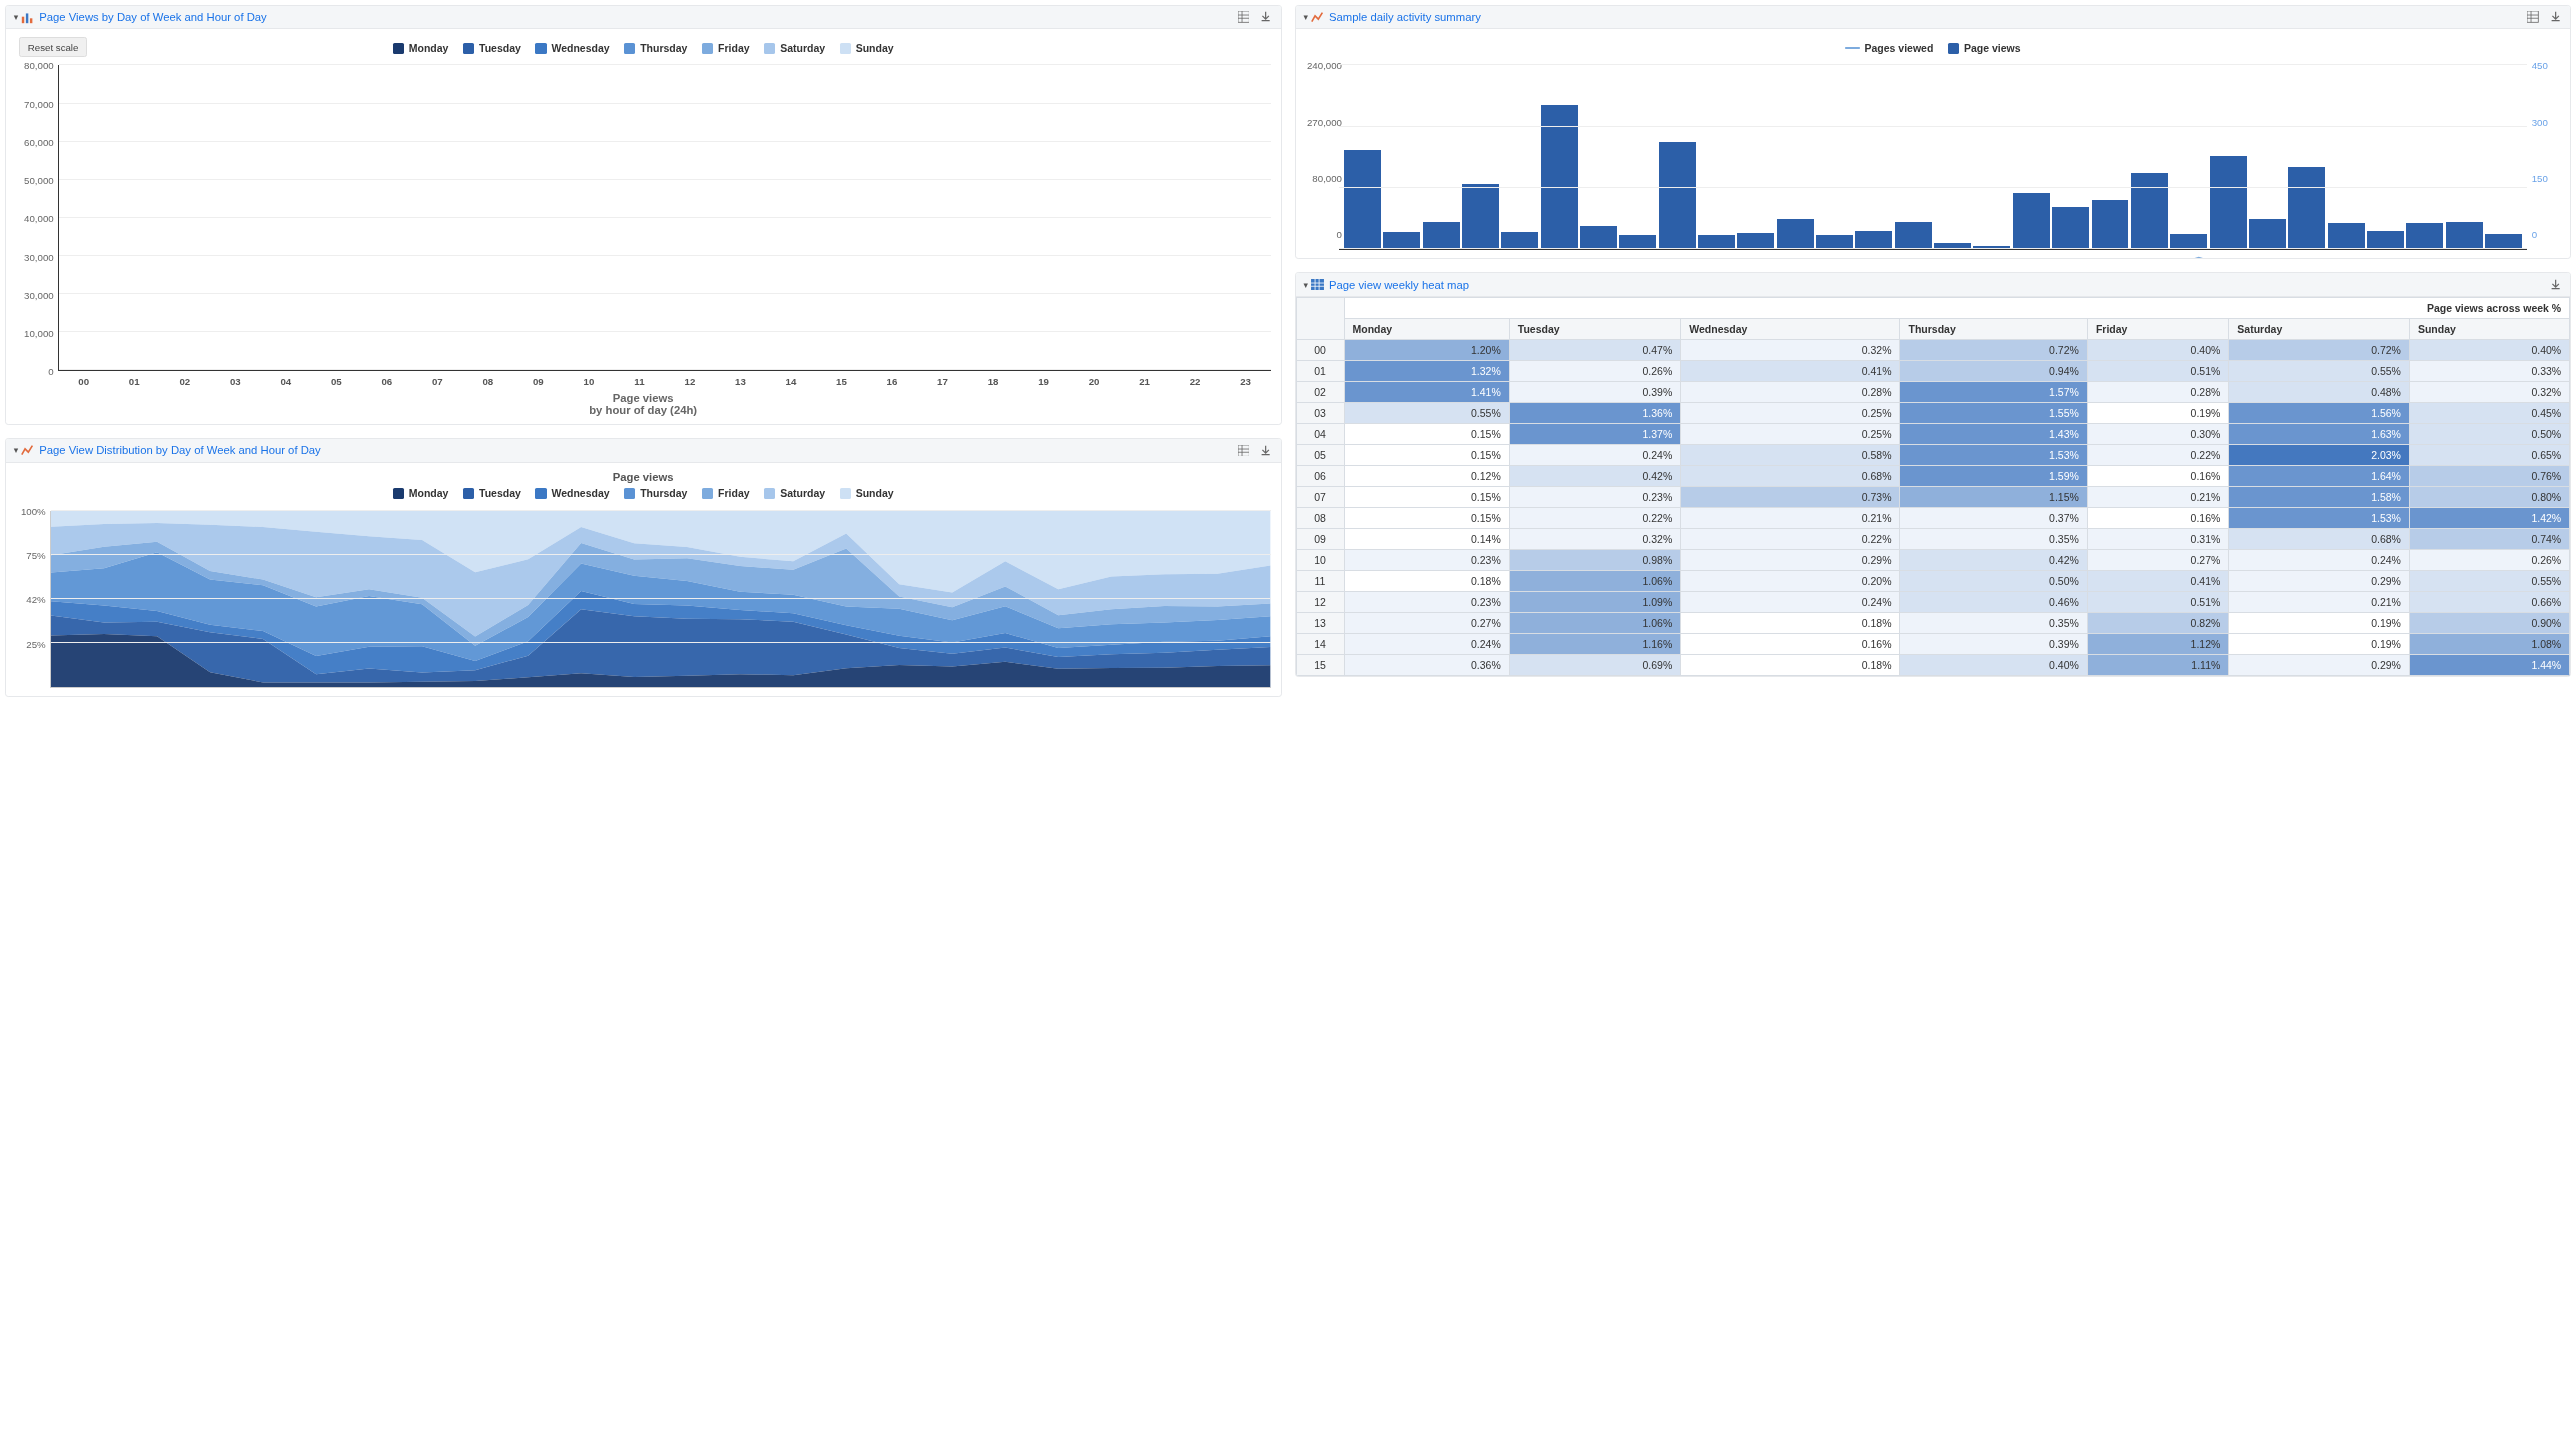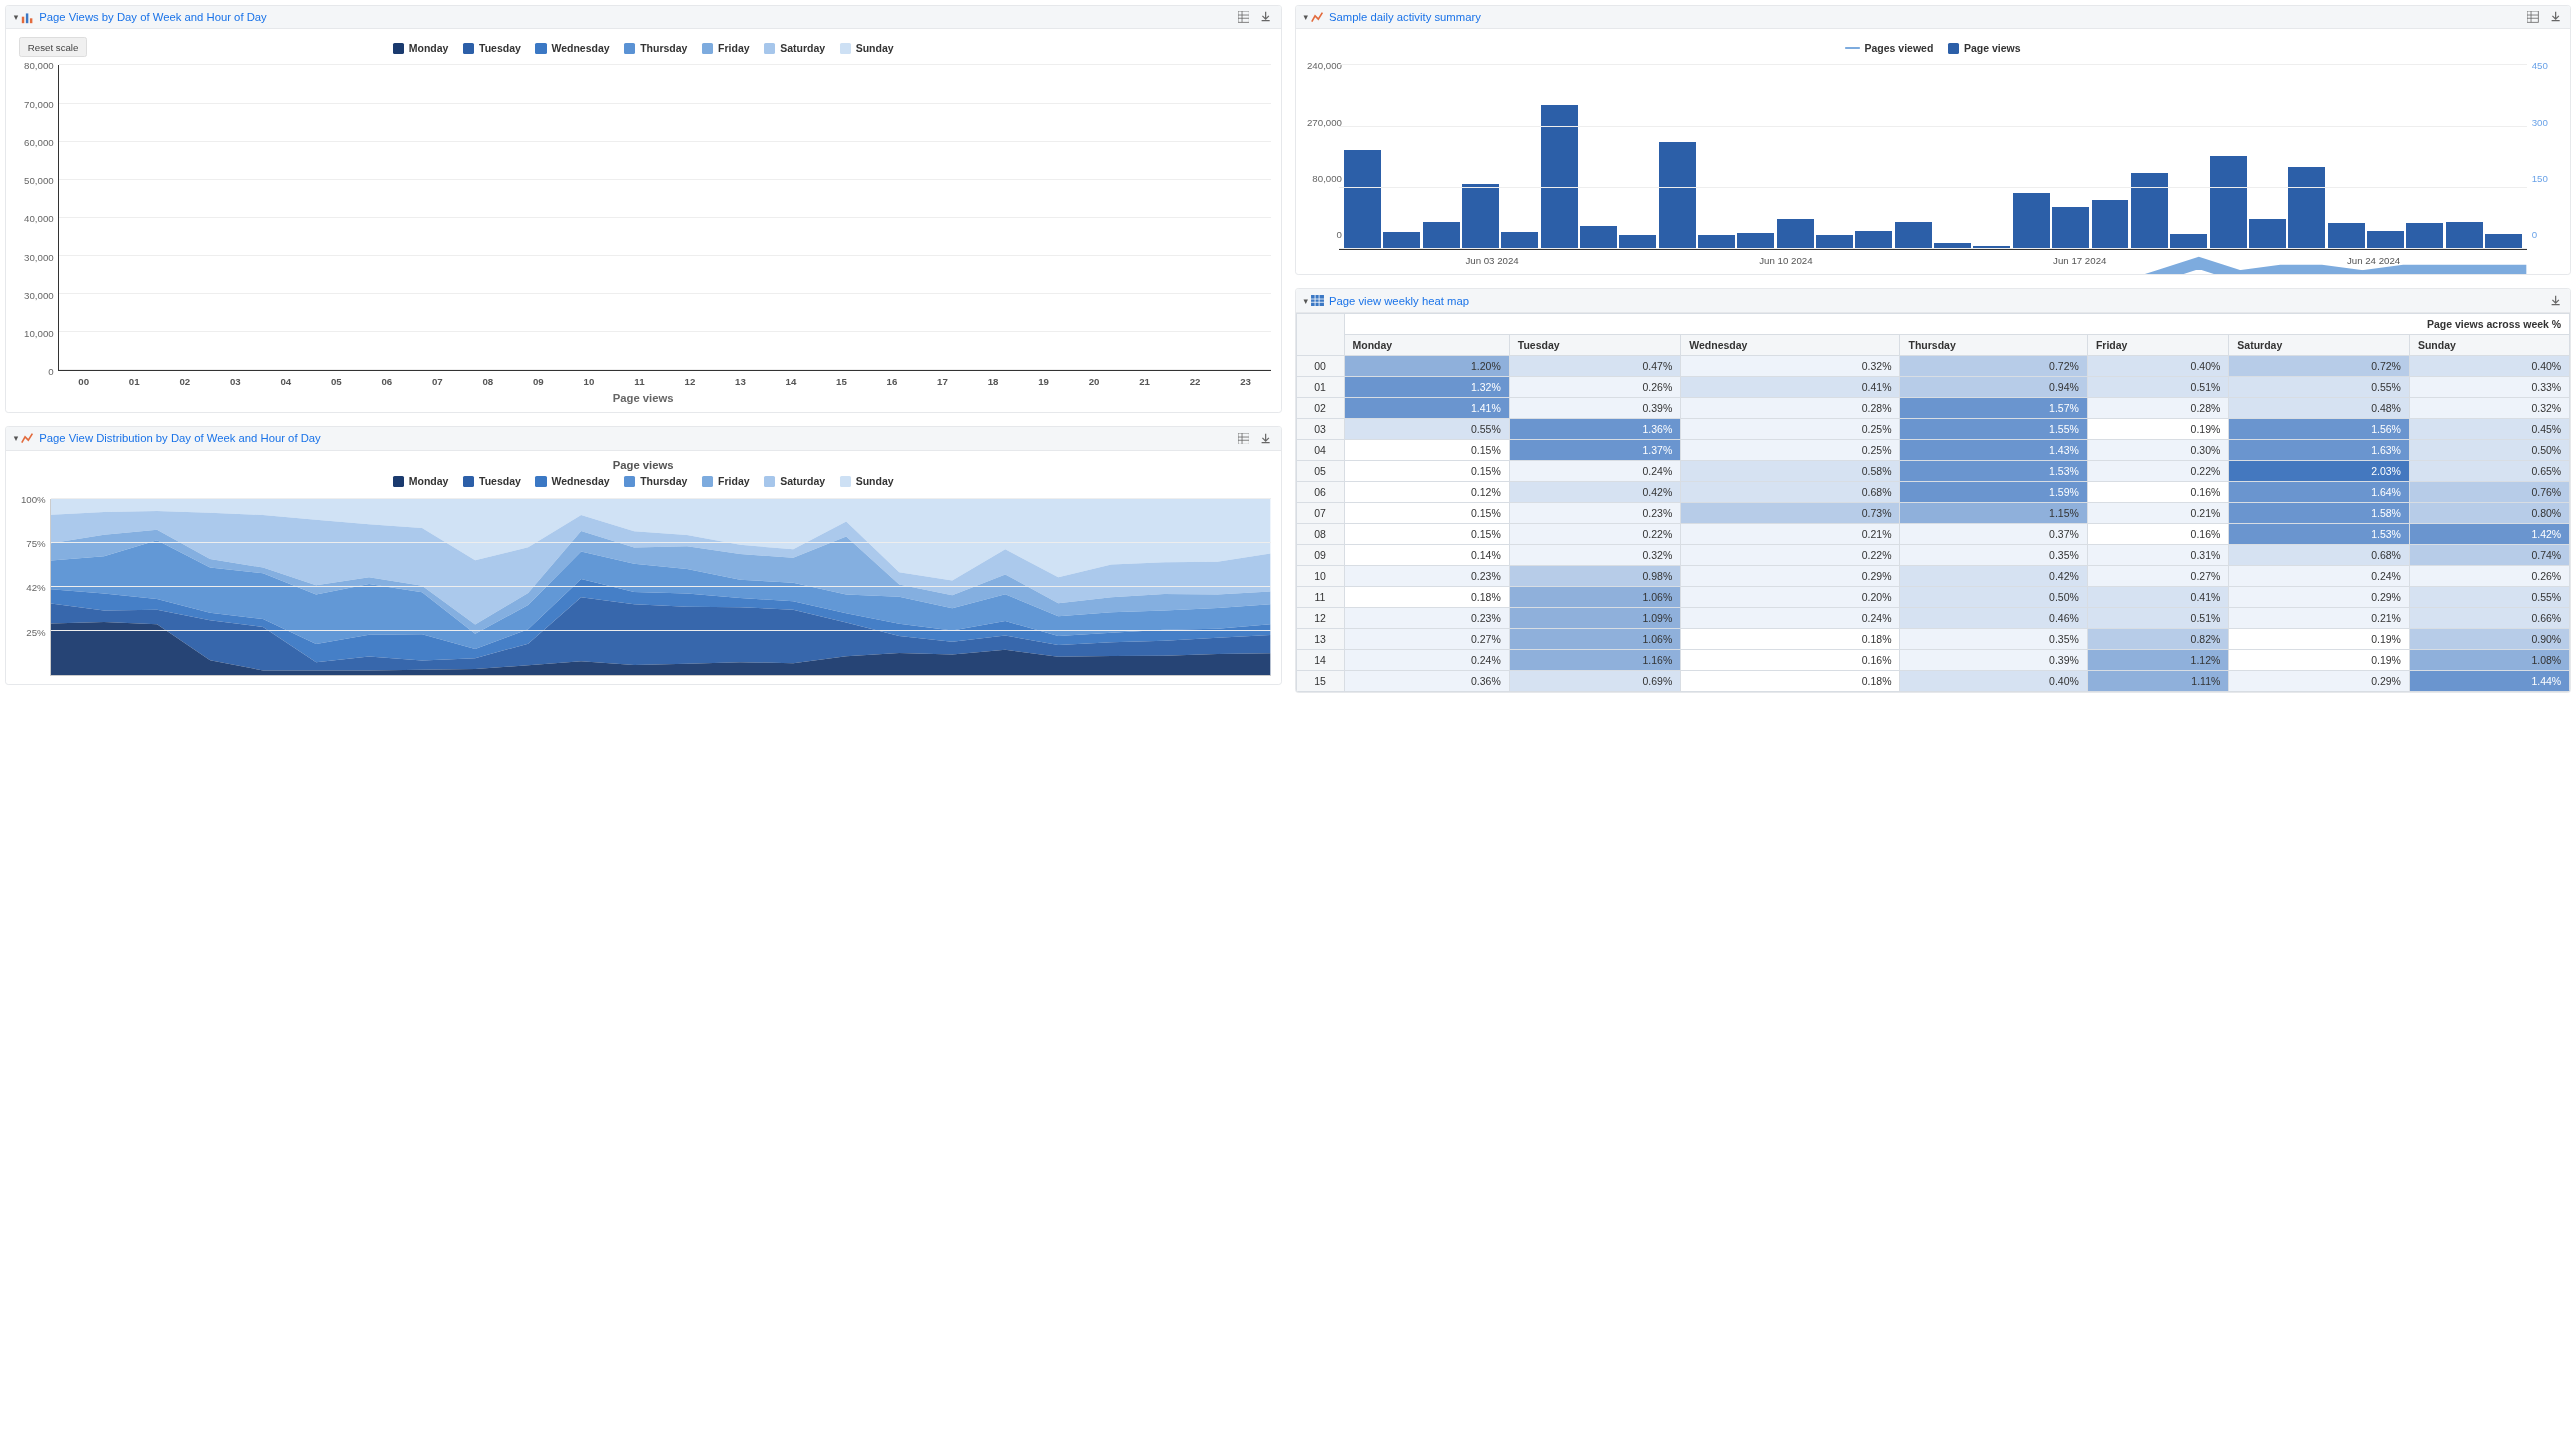--- a/index.html
+++ b/index.html
@@ -397,20 +397,21 @@
             <span>16</span>
             <span>17</span>
             <span>18</span>
             <span>19</span>
             <span>20</span>
             <span>21</span>
             <span>22</span>
             <span>23</span>
           </div>
         <div class="axis-title">Page views</div>
+        <div class="axis-title" style="margin-top:0">by hour of day (24h)</div>
       </div>
     </div>
 
     <div class="panel">
       <div class="panel-header">
         <span class="chev">▾</span>
         <span class="header-icon">
           <svg width="13" height="13" viewBox="0 0 16 16">
               <polyline points="1,13 5,6 9,10 14,2" fill="none" stroke="#e26b3d" stroke-width="2"></polyline>
             </svg>
@@ -576,26 +577,20 @@
               <svg class="act-line" id="act-line" viewBox="0 0 100 100" preserveAspectRatio="none">
                   <polyline points="0,20 3.4482758620689653,20 6.896551724137931,22.222222222222214 10.344827586206897,22.222222222222214 13.793103448275861,21.111111111111114 17.24137931034483,21.111111111111114 20.689655172413794,22.222222222222214 24.137931034482758,22.222222222222214 27.586206896551722,22.222222222222214 31.03448275862069,21.77777777777777 34.48275862068966,20.444444444444443 37.93103448275862,21.111111111111114 41.37931034482759,21.77777777777777 44.827586206896555,22.222222222222214 48.275862068965516,23.33333333333333 51.724137931034484,28.888888888888886 55.172413793103445,26.66666666666667 58.620689655172406,21.111111111111114 62.06896551724138,18.888888888888886 65.51724137931035,18.888888888888886 68.96551724137932,17.777777777777786 72.41379310344827,16.666666666666657 75.86206896551724,17.777777777777786 79.3103448275862,17.33333333333333 82.75862068965517,17.33333333333333 86.20689655172413,17.777777777777786 89.65517241379311,17.33333333333333 93.10344827586206,17.33333333333333 96.55172413793103,17.33333333333333 100,17.33333333333333" fill="none" stroke="#7dabde" stroke-width="1"></polyline>
                 </svg>
             <div class="hgrid" style="bottom: 0%;"></div>
                 <div class="hgrid" style="bottom: 33.3333%;"></div>
                 <div class="hgrid" style="bottom: 66.6667%;"></div>
                 <div class="hgrid" style="bottom: 100%;"></div>
               </div>
           </div>
         </div>
-        <div class="act-x" id="act-x">
-            <span>Jun 03 2024</span>
-            <span>Jun 10 2024</span>
-            <span>Jun 17 2024</span>
-            <span>Jun 24 2024</span>
-          </div>
       </div>
     </div>
 
     <div class="panel">
       <div class="panel-header">
         <span class="chev">▾</span>
         <span class="header-icon">
           <svg width="13" height="11.3" viewBox="0 0 16 14">
               <rect x="0" y="0" width="16" height="14" fill="#3b78c4"></rect>
               <line x1="0" y1="5" x2="16" y2="5" stroke="#fff"></line>

